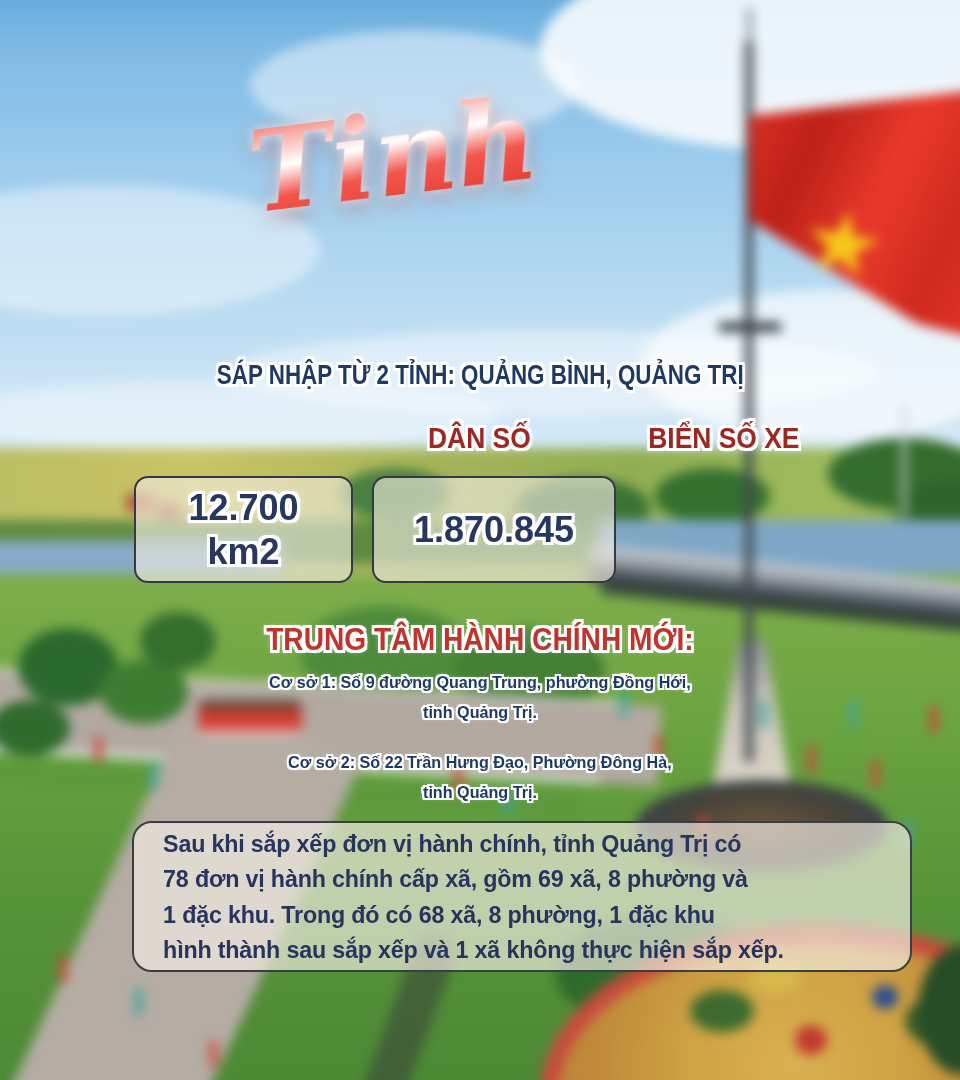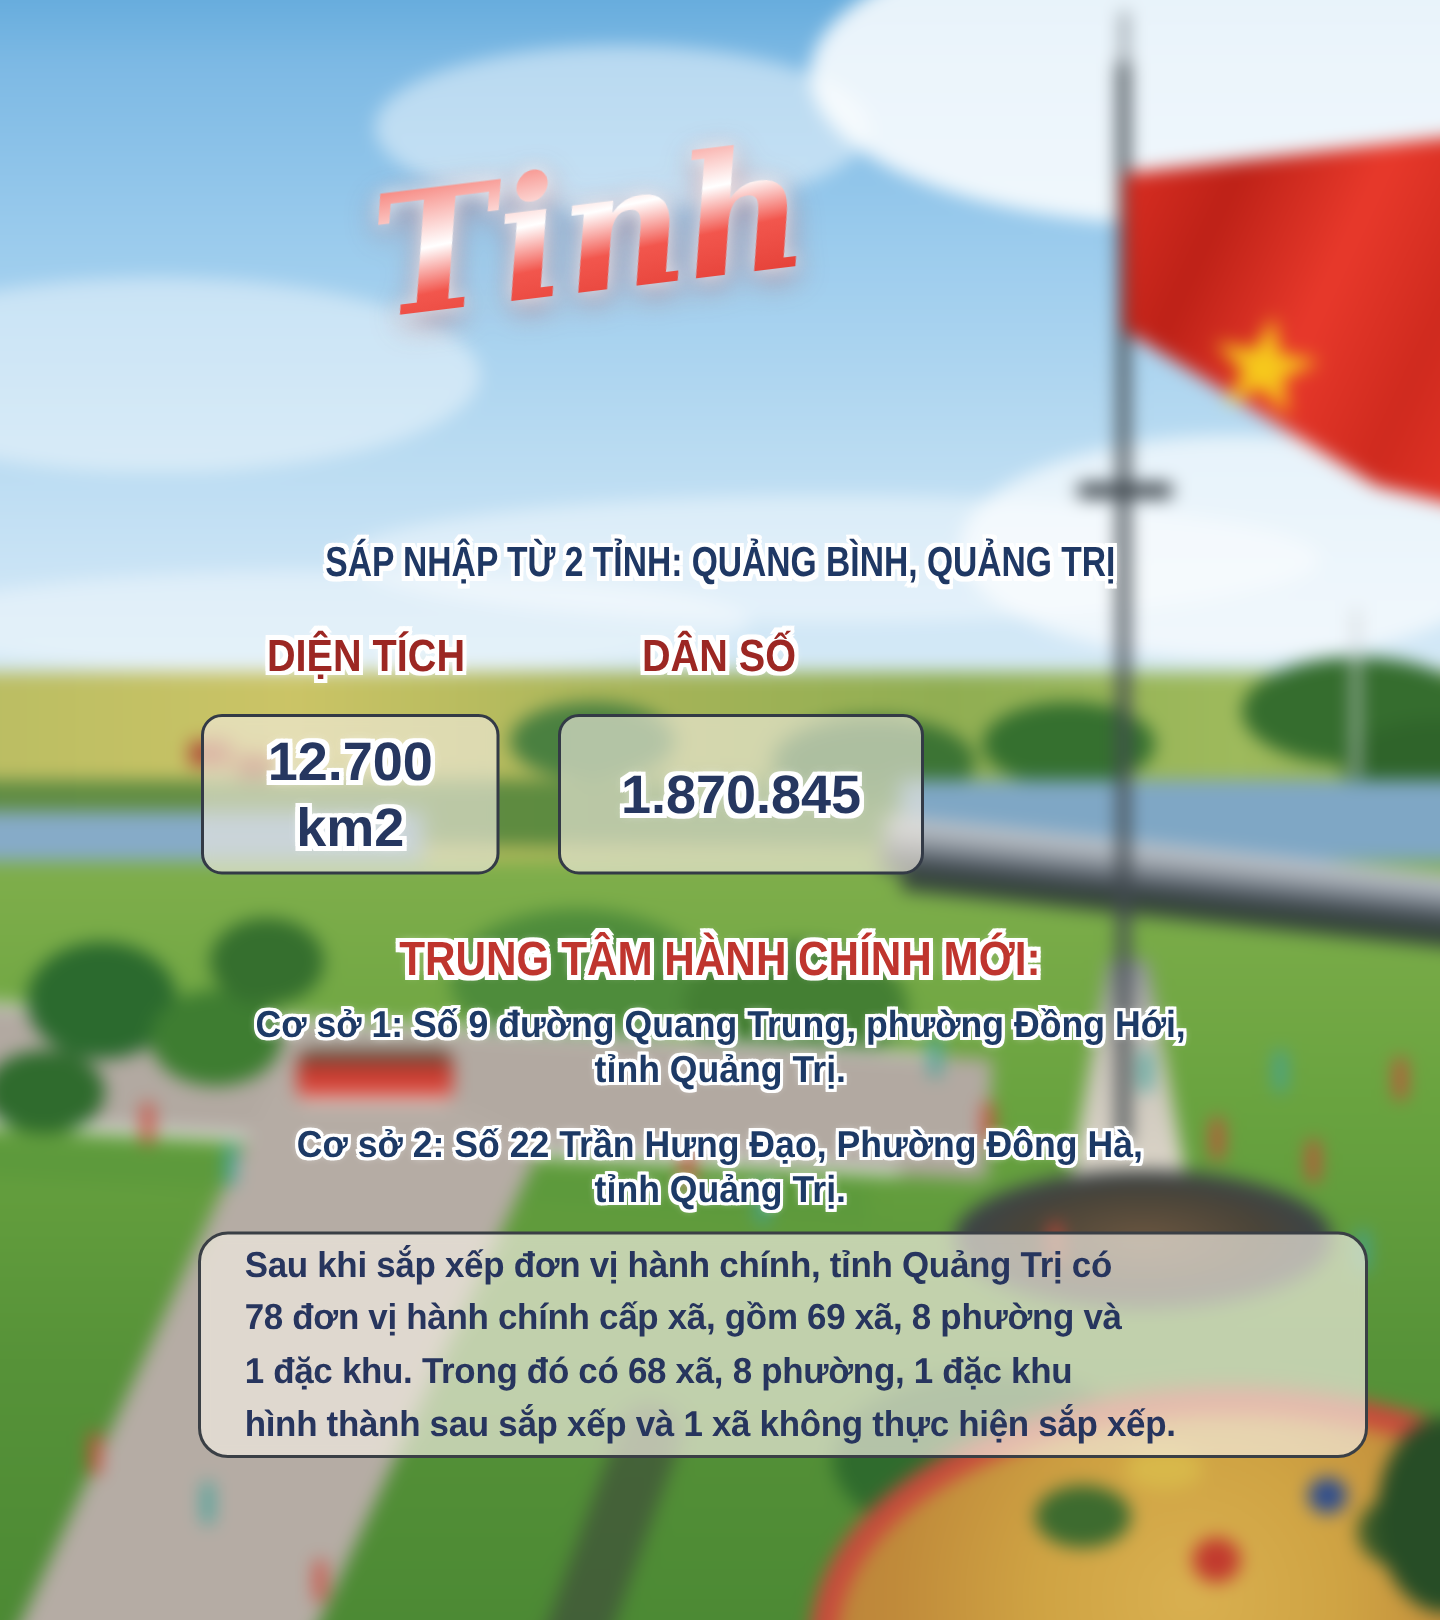--- a/index.html
+++ b/index.html
@@ -114,28 +114,28 @@
   .subtitle span{display:inline-block;transform:scaleX(.8);white-space:nowrap;}
   .stat-label{position:absolute;top:420px;text-align:center;font-size:30px;font-weight:bold;color:#9c2723;line-height:36px;}
   .stat-label span{display:inline-block;transform:scaleX(.88);white-space:nowrap;}
   .lab1{left:134px;width:219px;}
   .lab2{left:372px;width:214px;text-align:center;}
   .lab3{left:616px;width:215px;}
   .statbox{position:absolute;top:476px;height:107px;border-radius:14px;border:2px solid #333a46;
     background:rgba(244,238,228,.62);backdrop-filter:blur(4px);
     display:flex;flex-direction:column;justify-content:center;align-items:center;
     font-size:36px;font-weight:bold;color:#263760;line-height:44px;}
-  .box1{left:134px;width:199px;}
+  .box1{left:134px;width:219px;}
   .box2{left:372px;width:244px;}
   .box3{left:616px;width:215px;}
   .statbox .outlined{-webkit-text-stroke:4px #fff;}
   .section-heading{position:absolute;left:0;top:620px;width:960px;text-align:center;
     font-size:32px;font-weight:bold;color:#bf352e;line-height:38px;}
   .section-heading span{display:inline-block;transform:scaleX(.88);white-space:nowrap;}
-  .addr{position:absolute;left:0;width:960px;text-align:center;font-size:25px;font-weight:bold;
+  .addr{position:absolute;left:0;width:960px;text-align:center;font-size:17px;font-weight:bold;
     color:#1d3a66;line-height:30px;}
   .addr1{top:668px;}
   .addr2{top:748px;}
   .addr .line{display:block;}
   .addr .line span{display:inline-block;transform:scaleX(.95);white-space:nowrap;
     -webkit-text-stroke:4px #fff;paint-order:stroke fill;
     text-shadow:-2px -2px 0 #fff,2px -2px 0 #fff,-2px 2px 0 #fff,2px 2px 0 #fff,
                 -2px 0 0 #fff,2px 0 0 #fff,0 -2px 0 #fff,0 2px 0 #fff,0 0 6px rgba(255,255,255,.85);}
   .bigbox{position:absolute;left:132px;top:821px;width:780px;height:151px;border-radius:20px;
     border:2px solid #3a3f45;background:rgba(243,237,227,.68);backdrop-filter:blur(4px);
@@ -220,25 +220,25 @@
 
   <div class="fg">
 
     <div class="title-script">Tỉnh</div>
 
 
     <div class="subtitle outlined">
       <span>SÁP NHẬP TỪ 2 TỈNH: QUẢNG BÌNH, QUẢNG TRỊ</span>
     </div>
 
-    <div class="stat-label lab1 outlined">
-      <span>DIỆN TÍCH</span>
-    </div>
     <div class="stat-label lab2 outlined">
       <span>DÂN SỐ</span>
+    </div>
+    <div class="stat-label lab3 outlined">
+      <span>BIỂN SỐ XE</span>
     </div>
 
     <div class="statbox box1">
       <span class="outlined">12.700</span>
       <span class="outlined">km2</span>
     </div>
     <div class="statbox box2">
       <span class="outlined">1.870.845</span>
     </div>
 

